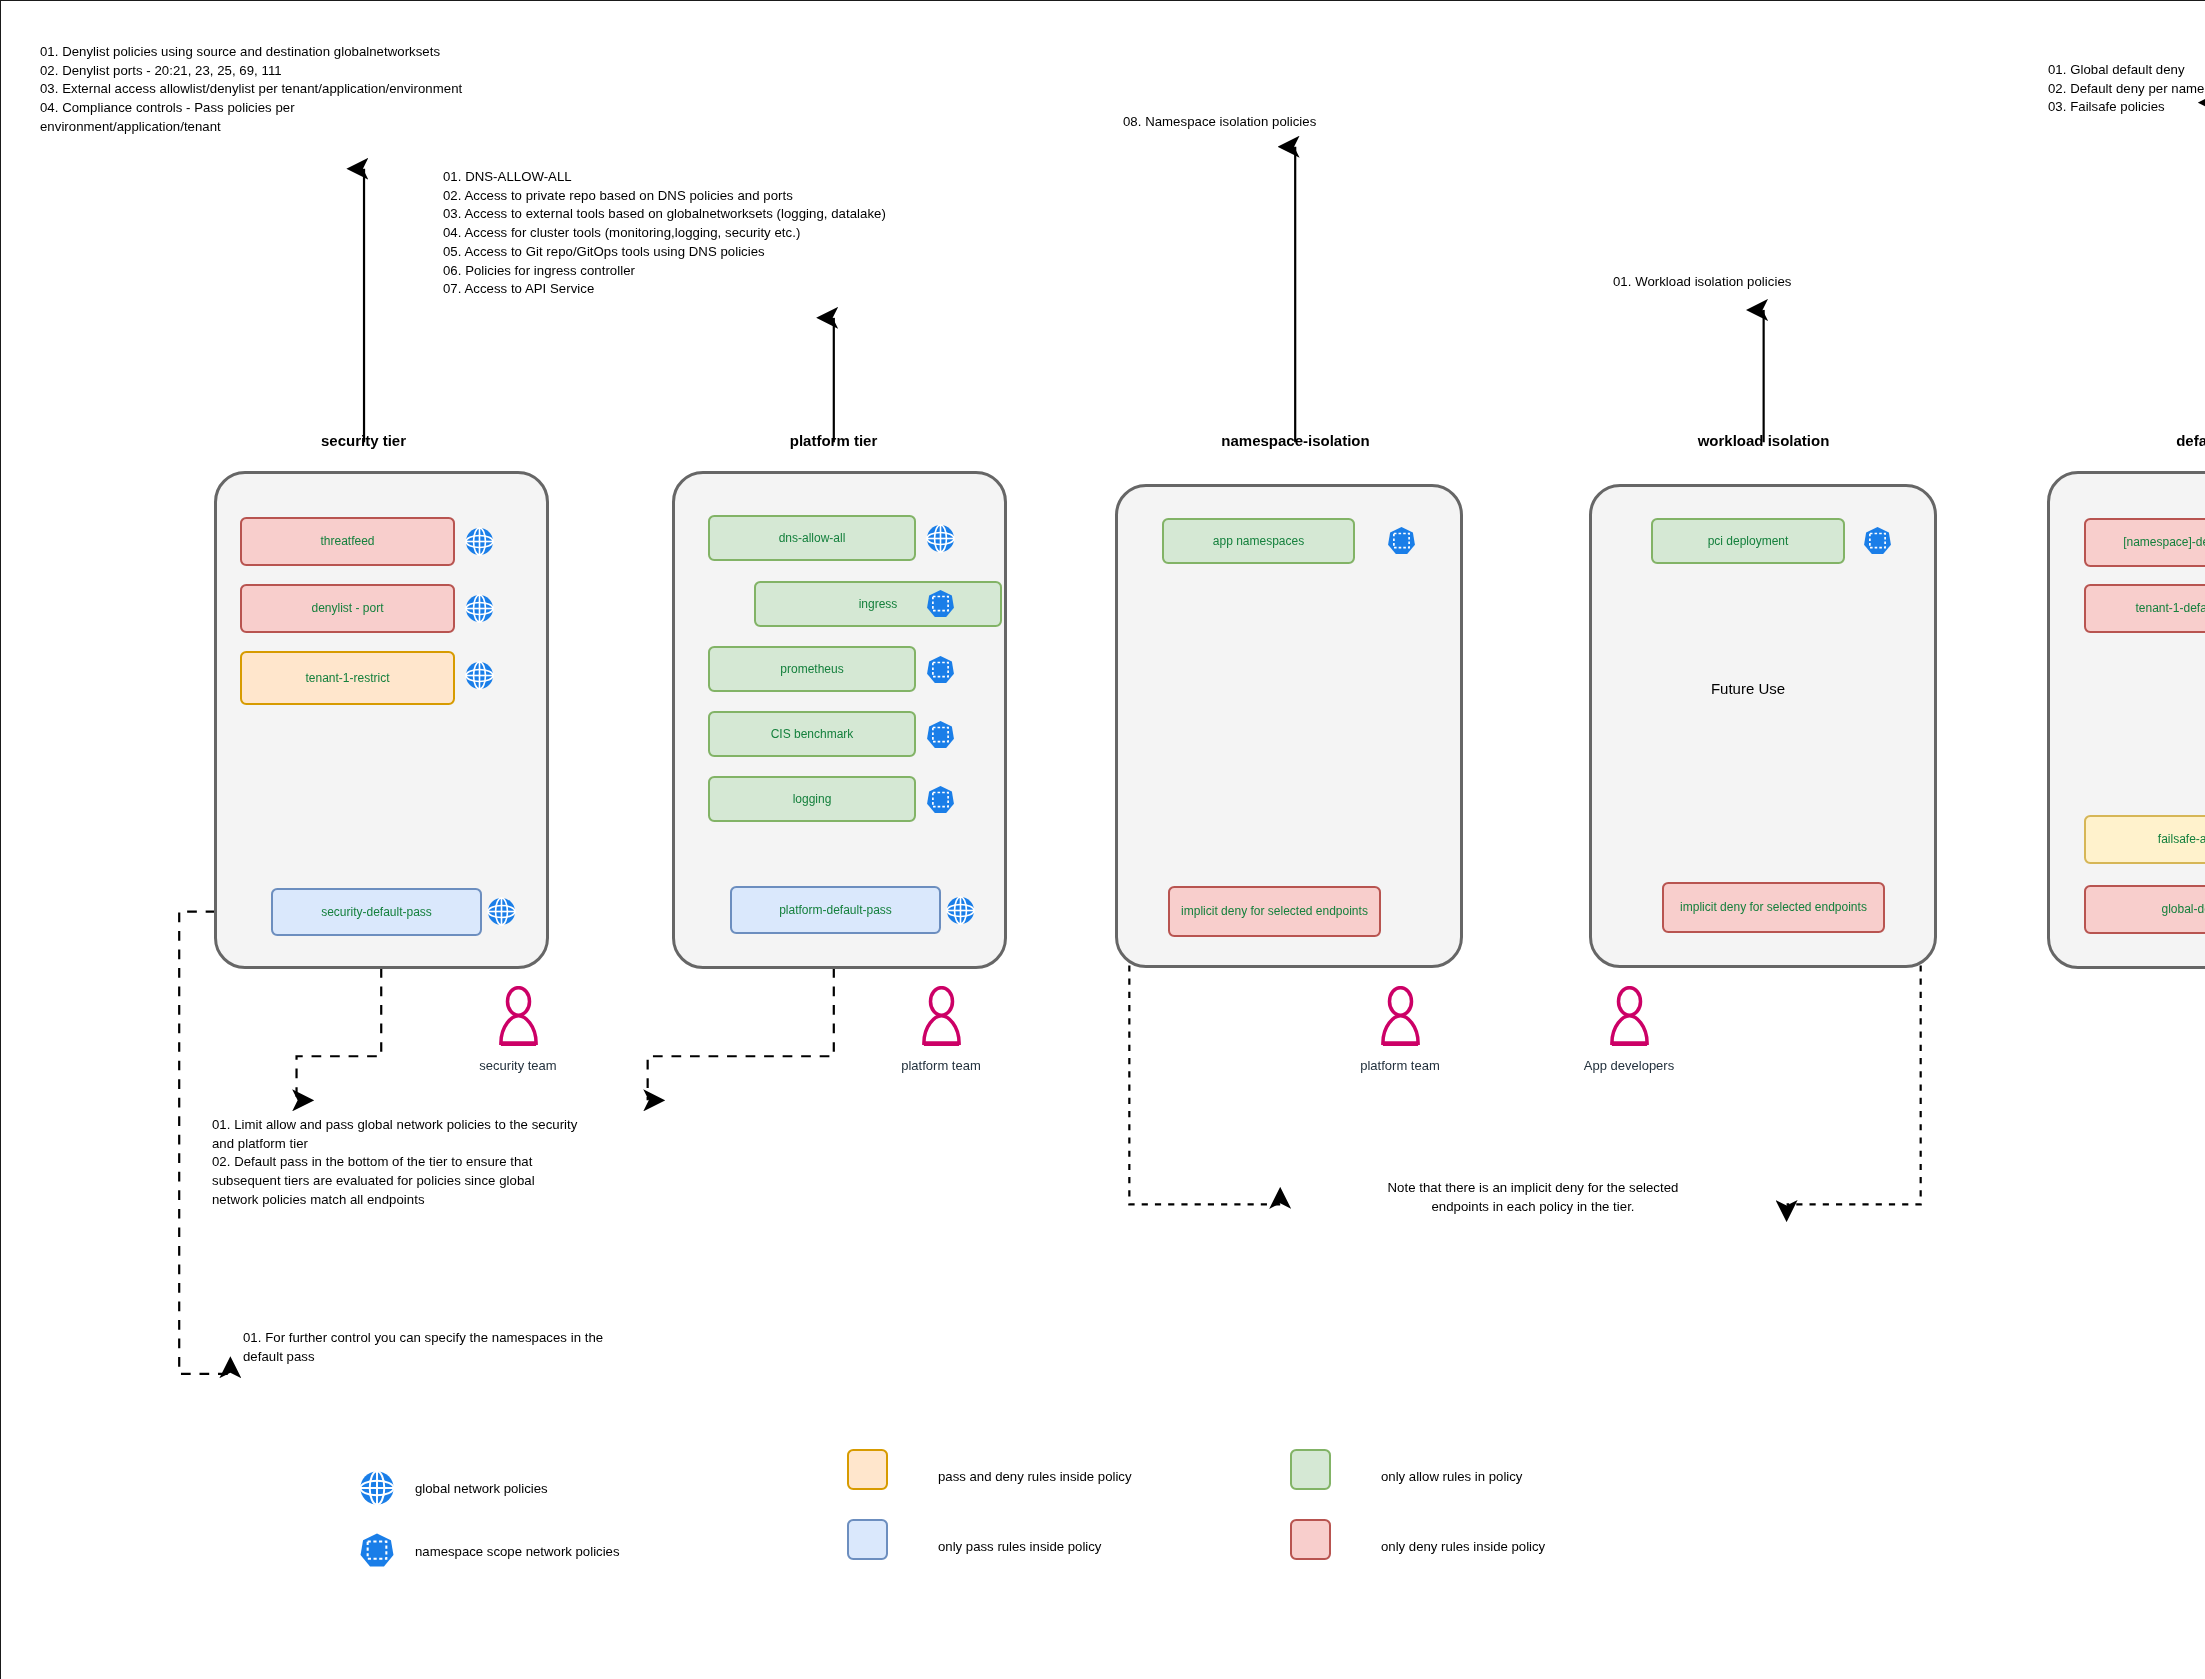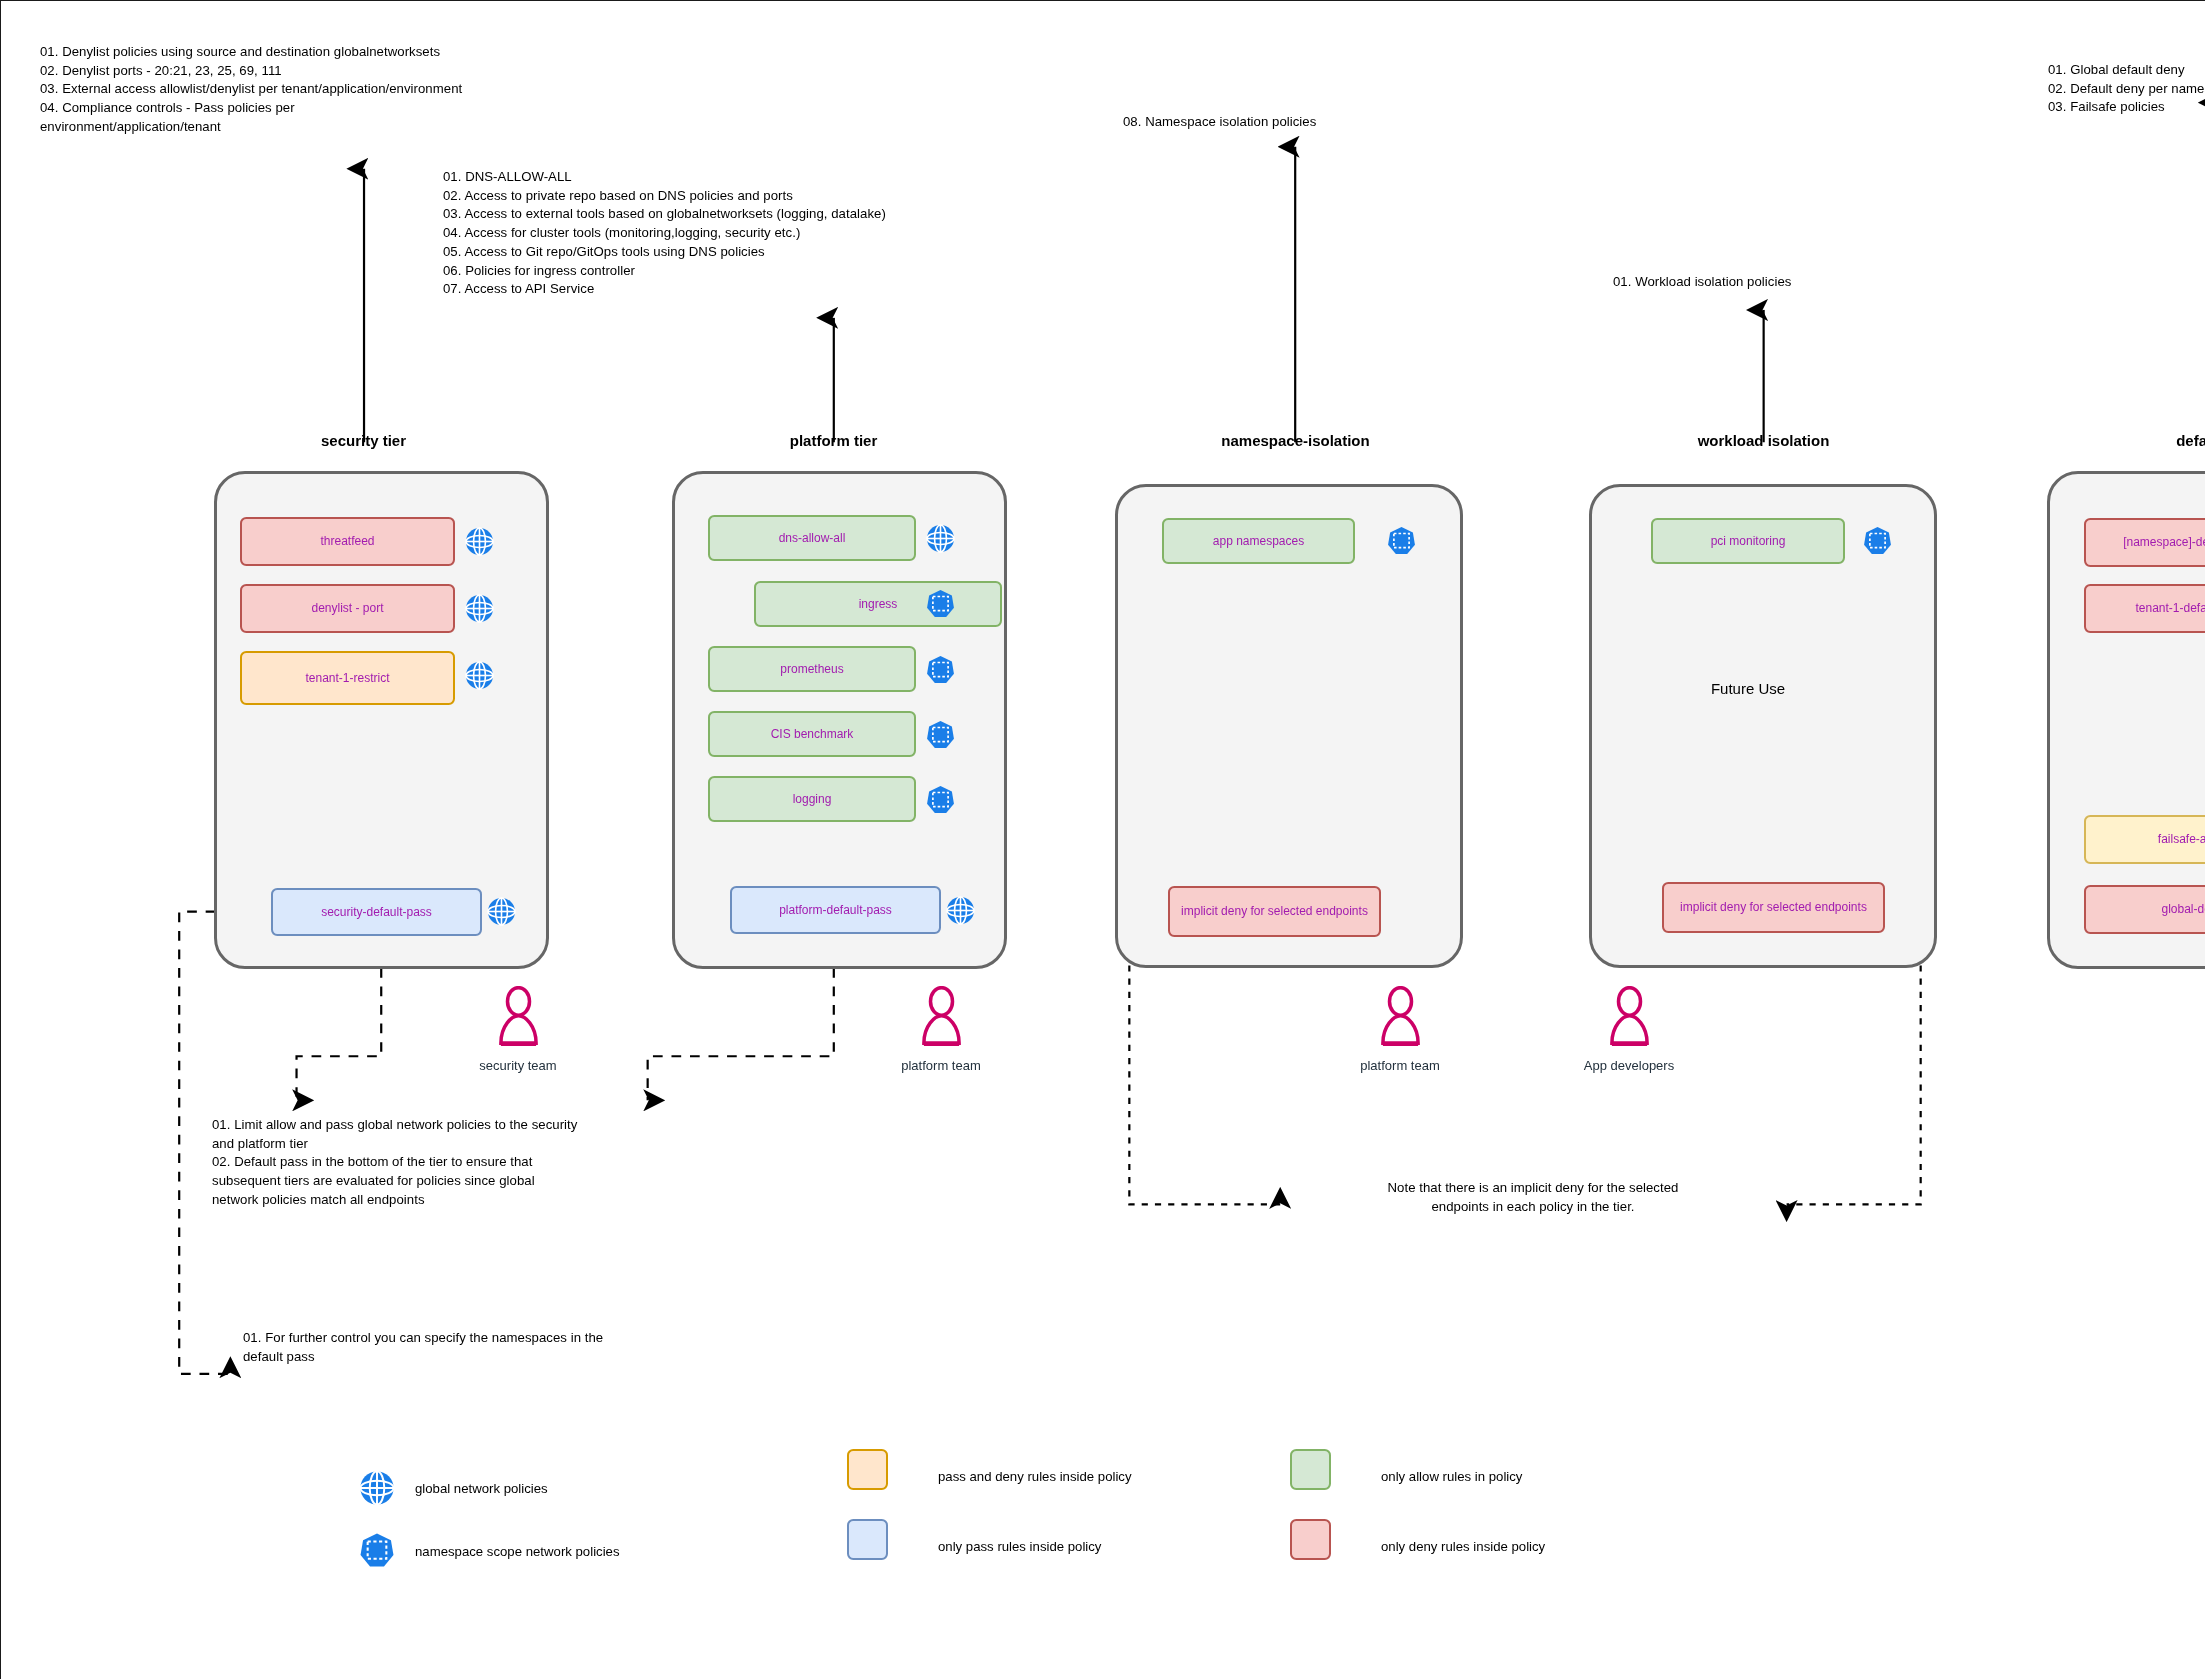--- a/index.html
+++ b/index.html
@@ -38,21 +38,21 @@
     position:absolute;
     box-sizing:border-box;
     border-radius:6.2px;
     border-width:2.2px;
     border-style:solid;
     display:flex;
     align-items:center;
     justify-content:center;
     text-align:center;
     font-size:12px;
-    color:#a21caf;
+    color:#15803d;
     line-height:1.25;
     padding:0.9px 2.6px;
   }
   .p-deny{background:#f8cecc;border-color:#b85450;}
   .p-allow{background:#d5e8d4;border-color:#82b366;}
   .p-pass{background:#dae8fc;border-color:#6c8ebf;}
   .p-passdeny{background:#ffe6cc;border-color:#d79b00;}
   .p-failsafe{background:#fff2cc;border-color:#d6b656;}
 
   .future-use{
@@ -315,21 +315,21 @@
       <ellipse cx="22" cy="14" rx="10" ry="12.5"></ellipse>
       <path d="M6 52 C6 36 16 27 22 27 C28 27 38 36 38 52 Z" fill="none"></path>
       <line x1="6" y1="52.5" x2="38" y2="52.5" stroke-width="4"></line>
     </svg>
   </div>
   <div class="person-label" style="left:1311px;top:1057px;width:176px;">platform team</div>
 
   <div class="tier-title" style="left:1639px;top:431px;width:247px;">workload isolation</div>
   <div class="tier-card" style="left:1588px;top:483px;width:348px;height:484px;"></div>
 
-  <div class="policy p-allow" style="left:1650px;top:517px;width:194px;height:46px;">pci monitoring</div>
+  <div class="policy p-allow" style="left:1650px;top:517px;width:194px;height:46px;">pci deployment</div>
   <div class="icon" style="left:1861px;top:524px;">
     <svg width="31" height="31" viewBox="0 0 24 24">
         <path d="M12 1.6 L20.8 5.9 L22.4 15.2 L16.4 22.4 L7.6 22.4 L1.6 15.2 L3.2 5.9 Z" fill="#1a7ee8"></path>
         <rect x="6.1" y="6.6" width="11.8" height="10.9" fill="none" stroke="#fff" stroke-width="1.3" stroke-dasharray="2,1.6"></rect>
       </svg>
   </div>
 
   <div class="future-use" style="left:1650px;top:679px;width:194px;">Future Use</div>
 
   <div class="policy p-deny" style="left:1661px;top:881px;width:223px;height:51px;">implicit deny for selected endpoints</div>

